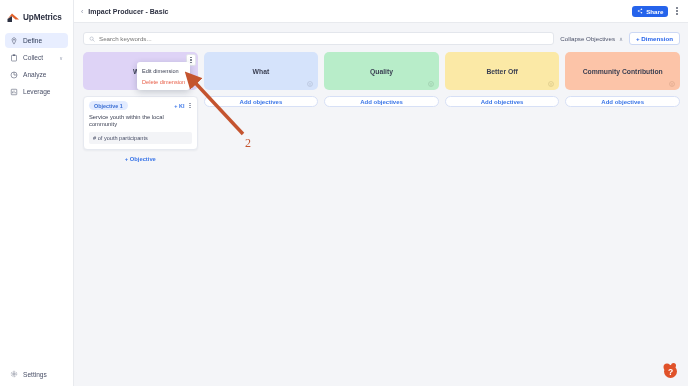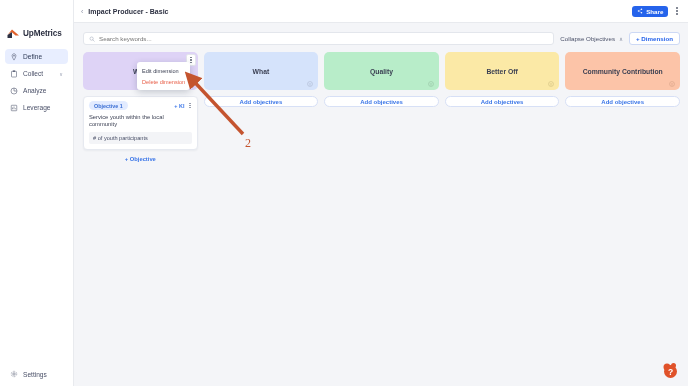--- a/index.html
+++ b/index.html
@@ -23,21 +23,20 @@
     background: #ffffff;
     border-right: 1px solid #e8eaee;
     display: flex; flex-direction: column;
     flex: 0 0 74px;
     position: relative;
   }
   .logo-row {
     display: flex; align-items: center; gap: 3px;
     padding: 9px 0 0 7px;
     height: 26px;
-    margin-top: 16px;
   }
   .logo-mark { width: 13px; height: 11px; flex: 0 0 13px; display:block; }
   .logo-text {
     font-size: 8.2px; font-weight: bold; color: #2d3142;
     letter-spacing: -0.1px;
   }
   .nav { margin-top: 7px; padding: 0 5px; display: flex; flex-direction: column; gap: 2px; }
   .nav-item {
     display: flex; align-items: center; gap: 5px;
     height: 15px; padding: 0 5px;

